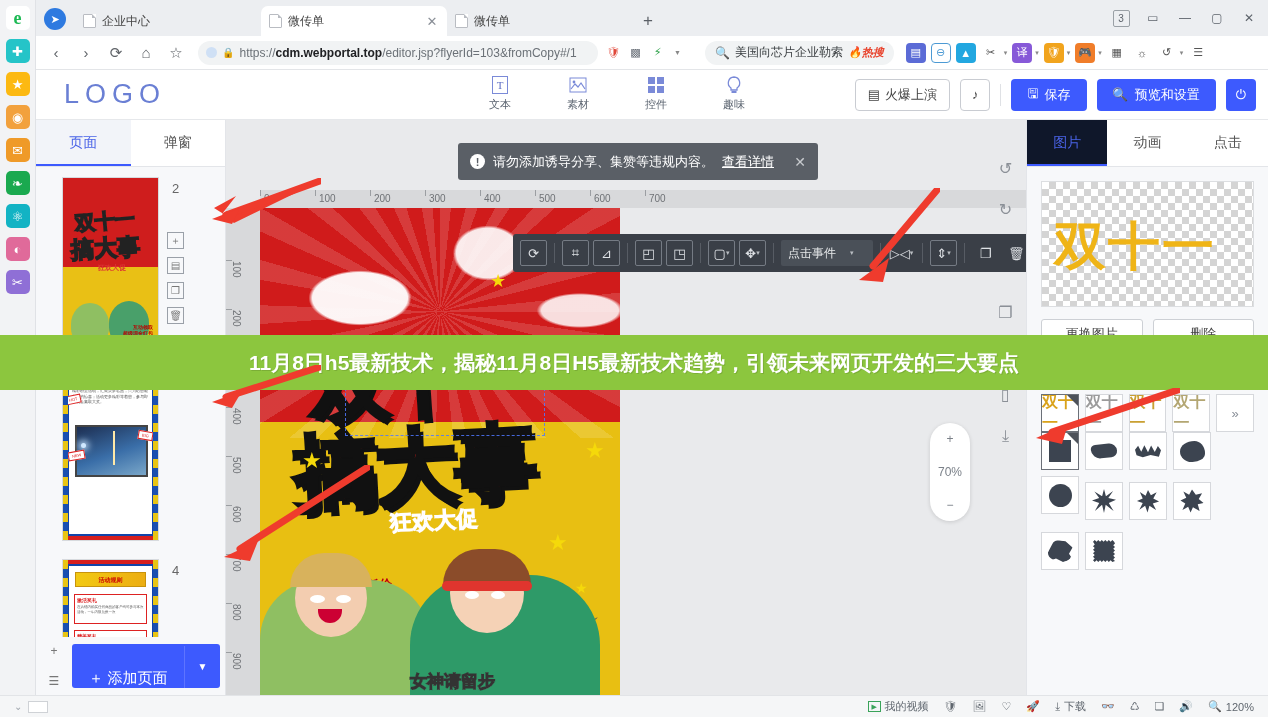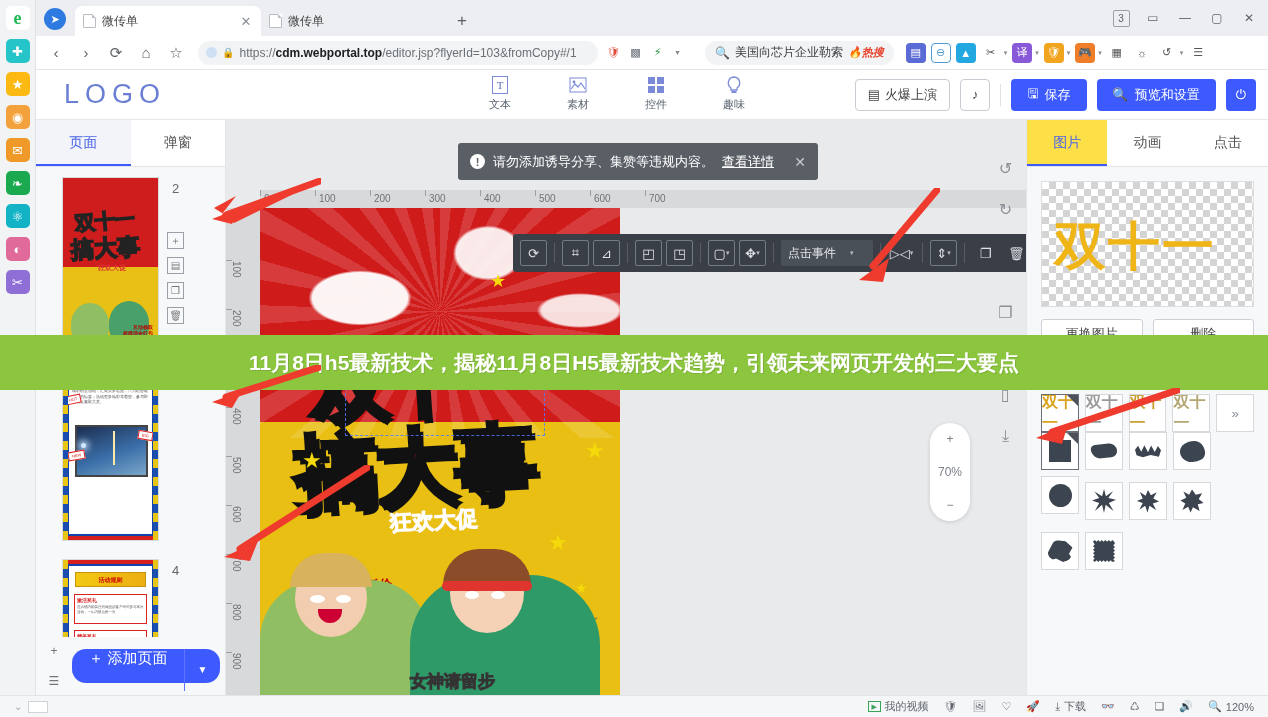--- a/index.html
+++ b/index.html
@@ -118,22 +118,22 @@
   .lp-tab.active:after { content: ""; position: absolute; left: 0; right: 0; bottom: 0; height: 2.5px; background: #3d5afe; }
   .pages-scroll { position: absolute; left: 0; top: 47px; width: 190px; bottom: 58px; overflow: hidden; }
   .page-item { position: relative; margin: 10px 0 0 26px; }
   .thumb { width: 97px; height: 173px; border: 1px solid #d7dade; background: #fff; overflow: hidden; position: relative; }
   .page-num { position: absolute; left: 110px; top: 4px; font-size: 13px; color: #666; }
   .page-tools { position: absolute; left: 105px; top: 55px; display: flex; flex-direction: column; gap: 8px; }
   .ptool { width: 17px; height: 17px; border: 1px solid #9aa0a8; display:flex;align-items:center;justify-content:center; font-size:10px;color:#777; }
   .lp-bottom { position: absolute; left: 0; bottom: 0; width: 190px; height: 58px; display:flex; align-items:center; }
   .lp-side { width: 36px; height: 58px; display: flex; flex-direction: column; align-items: center; justify-content: center; gap: 16px; color: #777; }
   .add-page {
-    flex: 1; height: 34px; margin-right: 6px; background: #3d5afe; color: #fff; border-radius: 14px;
-    display: flex; align-items: flex-start; font-size: 15px;
+    flex: 1; height: 44px; margin-right: 6px; background: #3d5afe; color: #fff; border-radius: 3px;
+    display: flex; align-items: flex-end; font-size: 15px;
   }
   .add-page .ap-label { flex: 1; text-align: center; }
   .add-page .ap-caret { width: 36px; text-align: center; border-left: 1px solid #5e74ff; line-height: 42px; font-size: 10px; }
 
   
   .canvas-area {
     position: absolute; left: 190px; top: 120px; width: 800px; height: 575px;
     background: #e9eaec; overflow: hidden;
   }
   .ruler-h { position: absolute; left: 34px; top: 70px; width: 766px; height: 18px; background: #d8d9db; }
@@ -194,21 +194,21 @@
     color: #7b8189; font-size: 12px;
   }
 
   
   .right-panel {
     position: absolute; left: 990px; top: 120px; width: 242px; height: 575px;
     background: #f7f8fa; border-left: 1px solid #e3e5e9;
   }
   .rp-tabs { display: flex; height: 47px; background:#fff; border-bottom: 1px solid #e3e5e9; }
   .rp-tab { flex: 1; display: flex; align-items: center; justify-content: center; font-size: 14px; color: #555; position: relative; }
-  .rp-tab.active { color: #4a63e7; background: #fde047; }
+  .rp-tab.active { color: #4a63e7; background: #0f172a; }
   .rp-tab.active:after { content: ""; position: absolute; left: 0; right: 0; bottom: 0; height: 2.5px; background: #3d5afe; }
   .rp-body { padding: 14px 14px 0 14px; }
   .img-preview {
     width: 213px; height: 126px; border: 1px solid #dcdee1; position: relative; overflow: hidden;
     background-image:
       linear-gradient(45deg,#d4d4d4 25%,transparent 25%,transparent 75%,#d4d4d4 75%),
       linear-gradient(45deg,#d4d4d4 25%,transparent 25%,transparent 75%,#d4d4d4 75%);
     background-size: 14px 14px; background-position: 0 0, 7px 7px; background-color: #fff;
   }
   .img-preview .pw { position: absolute; left: 12px; top: 30px; font-size: 52px; font-weight: 900; color: #efb416; letter-spacing: 2px; }
@@ -271,20 +271,24 @@
     <div class="rail-icon" style="background:#12b3c4;">⚛</div>
     <div class="rail-icon" style="background:#e06a9a;">◐</div>
     <div class="rail-icon" style="background:#8f6fd6;">✂</div>
   </div>
 
   <div class="browser">
 
     <div class="tabstrip">
       <div class="nav-circle">➤</div>
 
+      <div class="tab">
+        <span class="tab-ico"></span>
+        <span class="tab-label">企业中心</span>
+      </div>
       <div class="tab active">
         <span class="tab-ico"></span>
         <span class="tab-label">微传单</span>
         <span class="tab-close">✕</span>
       </div>
       <div class="tab">
         <span class="tab-ico"></span>
         <span class="tab-label">微传单</span>
       </div>
       <div class="tab-new">+</div>

